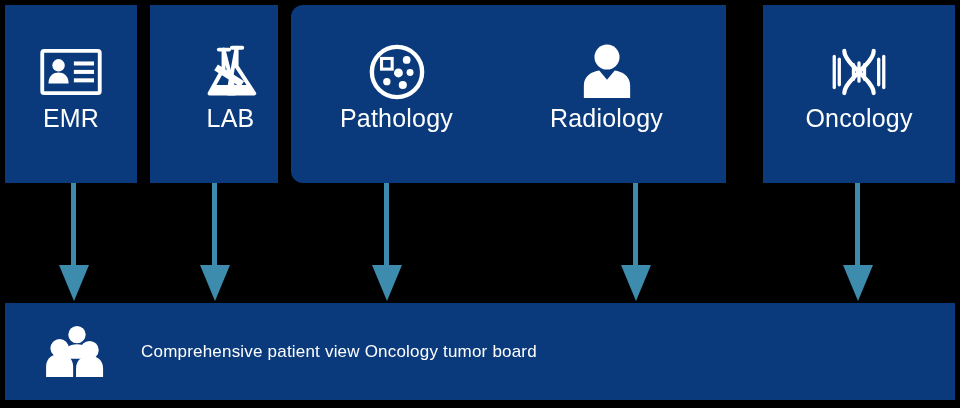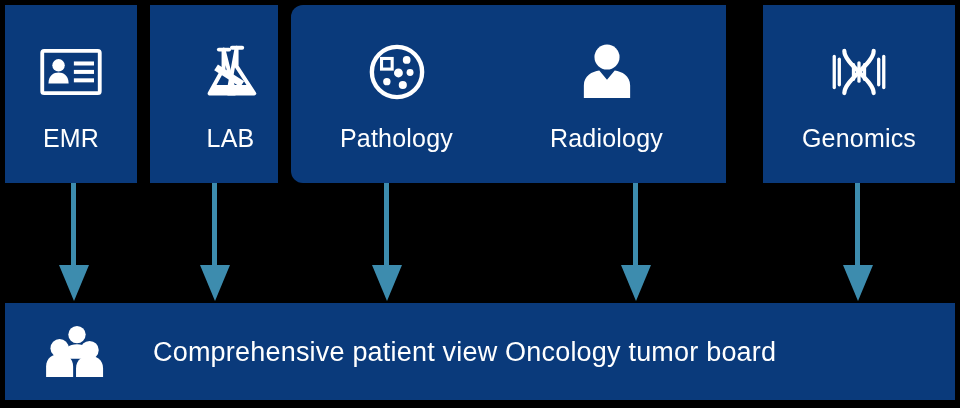--- a/index.html
+++ b/index.html
@@ -35,21 +35,20 @@
   }
   .card-icon {
     width: 66px;
     height: 62px;
     display: flex;
     align-items: center;
     justify-content: center;
   }
   .card-icon svg { display: block; }
   .card-label {
-    margin-top: 20px;
     color: #ffffff;
     font-size: 25px;
     line-height: 30px;
     letter-spacing: 0.2px;
     white-space: nowrap;
   }
 
   .card-1 { left: 5px;   width: 132px; }
   .card-2 { left: 150px; width: 128px; padding-left: 33px; }
   .card-3 { left: 291px; width: 211px; border-radius: 12px; }
@@ -82,23 +81,23 @@
   #bottom-bar .bar-icon {
     width: 64px;
     height: 58px;
     flex: 0 0 auto;
     display: flex;
     align-items: center;
     justify-content: center;
   }
   #bottom-bar .bar-icon svg { display: block; }
   #bottom-bar .bar-text {
-    margin-left: 44px;
+    margin-left: 32px;
     color: #ffffff;
-    font-size: 27px;
+    font-size: 17px;
     line-height: 32px;
     letter-spacing: 0.2px;
     white-space: nowrap;
   }
 </style>
 </head>
 <body>
 
 <div id="diagram">
 
@@ -170,21 +169,21 @@
           <line x1="9" y1="9" x2="9" y2="43"></line>
           <line x1="14.5" y1="12" x2="14.5" y2="40"></line>
           <line x1="57.5" y1="12" x2="57.5" y2="40"></line>
           <line x1="63" y1="9" x2="63" y2="43"></line>
           <line x1="30" y1="18" x2="30" y2="34"></line>
           <line x1="36" y1="16" x2="36" y2="36"></line>
           <line x1="42" y1="18" x2="42" y2="34"></line>
         </g>
       </svg>
     </div>
-    <div class="card-label">Genomics</div>
+    <div class="card-label">Oncology</div>
   </div>
 
   <div class="arrow" style="left:74px;">
     <svg viewBox="0 0 40 120" width="40" height="120" aria-hidden="true">
       <rect x="17" y="0" width="5" height="82" fill="#3d8cae"></rect>
       <polygon points="5,82 35,82 20,118" fill="#3d8cae"></polygon>
     </svg>
   </div>
   <div class="arrow" style="left:215px;">
     <svg viewBox="0 0 40 120" width="40" height="120" aria-hidden="true">

